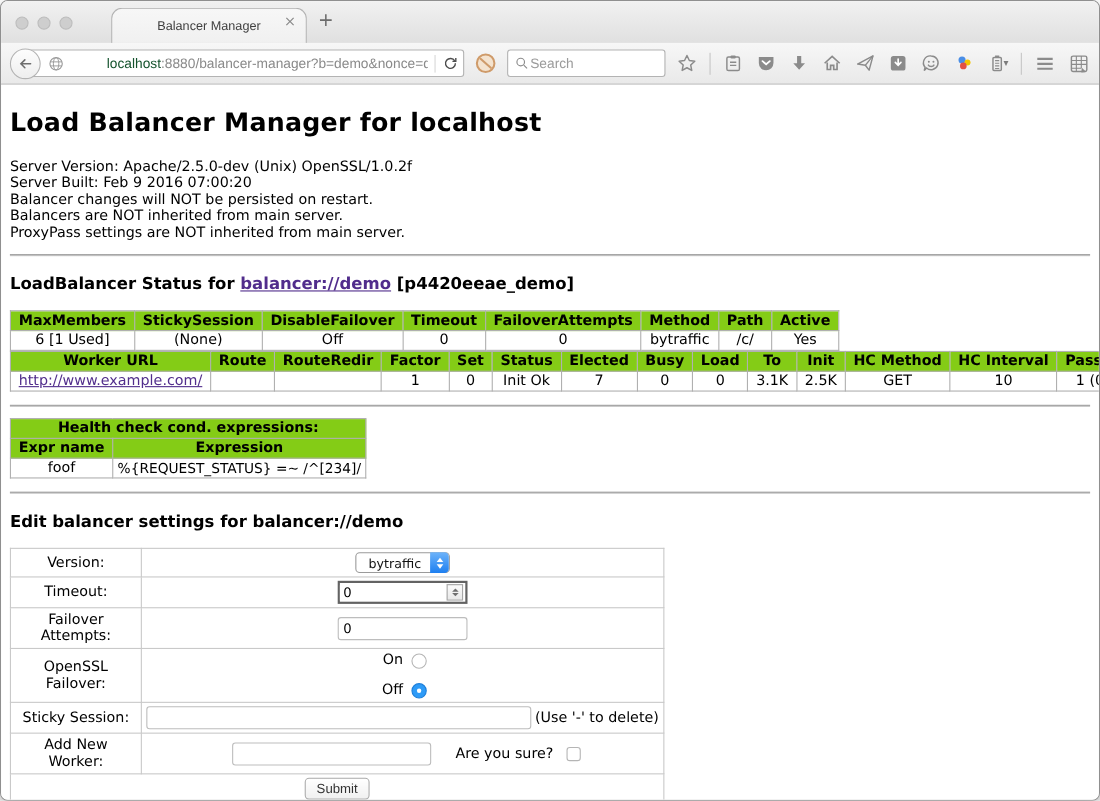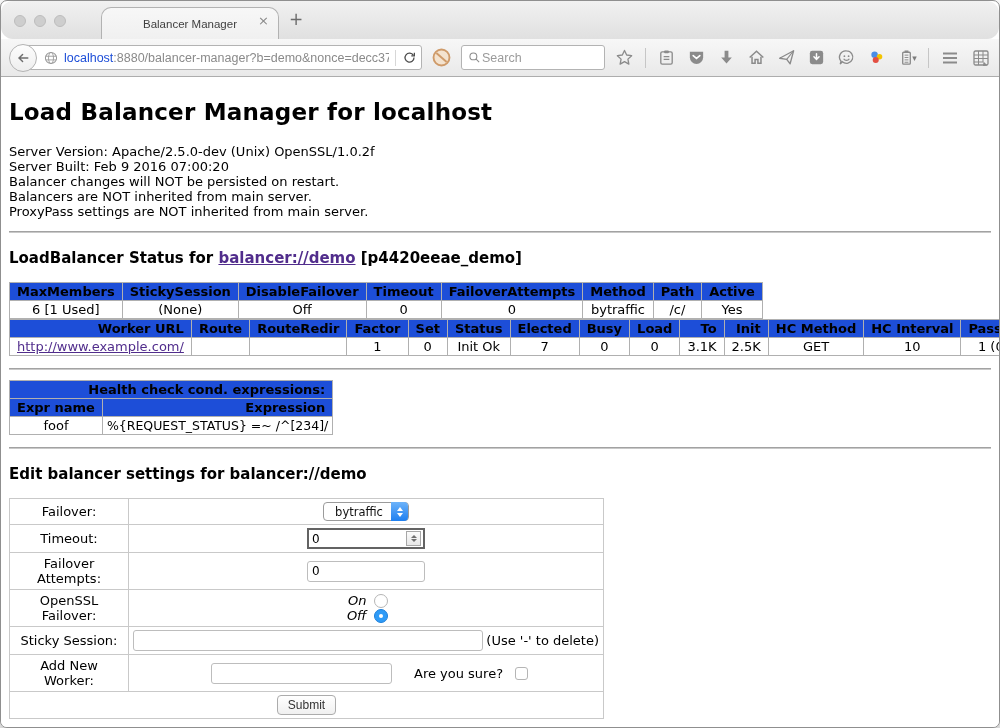--- a/index.html
+++ b/index.html
@@ -7,41 +7,41 @@
   body { font-family:"DejaVu Sans", sans-serif; }
 
   .window{
     width:1000px;height:728px;border-radius:7px;overflow:hidden;
     border:1px solid #8f8f8f;
     box-shadow:0 8px 18px rgba(0,0,0,.35);
     display:flex;flex-direction:column;background:#fff;
   }
 
   
-  .tabbar{height:38px;background:linear-gradient(#f1f1f1,#e0e0e0);position:relative;flex:none;border-radius:12px;}
+  .tabbar{height:38px;background:linear-gradient(#f1f1f1,#e0e0e0);position:relative;flex:none;}
   .lights{position:absolute;left:13px;top:14px;display:flex;gap:8px;}
   .light{width:12px;height:12px;border-radius:50%;background:#cecece;border:1px solid #bdbdbd;}
   .tab{position:absolute;left:100px;top:6px;width:178px;height:32px;
        background:linear-gradient(#f7f7f7,#f0f0f0);border:1px solid #b2b2b2;border-bottom:none;
        border-radius:10px 10px 0 0;display:flex;align-items:center;justify-content:center;}
   .tab-title{font-family:"Liberation Sans",sans-serif;font-size:11.5px;color:#3f3f3f;}
   .tab-close{position:absolute;right:9px;top:6px;font-size:13px;color:#8a8a8a;cursor:pointer;line-height:1;}
   .newtab{position:absolute;left:288px;top:8px;font-size:17px;color:#6c6c6c;cursor:pointer;}
 
   
   .toolbar{height:38px;flex:none;background:linear-gradient(#f7f7f7,#e9e9e9);
            border-bottom:1px solid #adadad;display:flex;align-items:center;padding:0 8px;}
   .backbtn{width:28px;height:28px;border-radius:50%;background:linear-gradient(#fdfdfd,#eee);
            border:1px solid #b3b3b3;display:flex;align-items:center;justify-content:center;
            z-index:2;margin-right:-13px;flex:none;cursor:pointer;}
   .urlbar{width:398px;height:25px;background:#fff;border:1px solid #b3b3b3;border-radius:3px;
           display:flex;align-items:center;padding:0 4px 0 18px;flex:none;}
   .url-globe{flex:none;margin-right:5px;display:flex;}
   .urltext{flex:1;font-size:12.5px;white-space:nowrap;overflow:hidden;font-family:"Liberation Sans",sans-serif;}
-  .url-domain{color:#1d4ed8;}
+  .url-domain{color:#14532d;margin-left:33px;}
   .url-rest{color:#8a8a8a;}
   .url-div{width:1px;height:16px;background:#d7d7d7;margin:0 6px;flex:none;}
   .iconbtn{display:flex;align-items:center;justify-content:center;cursor:pointer;flex:none;}
   .blockedbtn{margin:0 9px;}
   .searchbar{width:144px;height:25px;background:#fff;border:1px solid #b3b3b3;border-radius:3px;
              display:flex;align-items:center;padding:0 5px;flex:none;}
   .searchbar input{border:none;outline:none;width:100px;font-size:12.5px;color:#444;
                    font-family:"Liberation Sans",sans-serif;background:transparent;}
   .searchbar input::placeholder{color:#9b9b9b;}
   .ticons{display:flex;align-items:center;margin-left:10px;flex:1;justify-content:space-between;}
@@ -51,21 +51,21 @@
   
   .content{flex:1;background:#fff;padding:0 8px;overflow:hidden;color:#000;}
   h1.pagetitle{font-size:23px;font-weight:bold;margin:22px 0 19px;letter-spacing:.2px;}
   .infoline{font-size:13px;line-height:15px;}
   hr.rule{border:none;height:2px;background:linear-gradient(#8f8f8f,#dcdcdc);margin:12px 0 10px;}
   h3.sect{font-size:15px;font-weight:bold;margin:16px 0 15px;}
   a.plink{color:#512d8c;text-decoration:underline;}
 
   table.dtable{border-collapse:collapse;font-size:13px;margin:0 0 0 0;}
   table.dtable th, table.dtable td{border:1px solid #b0b0b0;padding:1px 7px;text-align:center;white-space:nowrap;}
-  table.dtable th{background:#1d4ed8;font-weight:bold;text-align:right;}
+  table.dtable th{background:#84cc16;font-weight:bold;}
   table.dtable{border:1px solid #989898;}
   td.lcell{text-align:left;}
   .mb16{margin-bottom:16px;}
   .health td.expr{font-size:12.5px;text-align:left;padding:1px 4px;}
 
   
   table.ftable{border-collapse:collapse;width:595px;font-size:13px;border:1px solid #989898;margin-top:15px;}
   table.ftable td{border:1px solid #c9c9c9;padding:3px 4px;}
   td.flabel{width:119px;text-align:center;}
   td.ffield{text-align:center;}
@@ -85,21 +85,21 @@
            margin-right:2px;display:flex;flex-direction:column;align-items:center;justify-content:center;gap:1px;flex:none;cursor:pointer;}
   .spinbox .tu{width:0;height:0;border-left:3px solid transparent;border-right:3px solid transparent;border-bottom:3.5px solid #6f6f6f;}
   .spinbox .td{width:0;height:0;border-left:3px solid transparent;border-right:3px solid transparent;border-top:3.5px solid #6f6f6f;}
 
   input.ti{height:21px;border:1px solid #bdbdbd;border-radius:3px;font-size:12px;padding:0 4px;
            outline:none;font-family:"DejaVu Sans",sans-serif;background:#fff;}
   .ti-small{width:118px;}
   .ti-sticky{width:350px;}
   .ti-worker{width:181px;}
 
-  .radiocol{display:flex;flex-direction:column;align-items:center;gap:0;font-style:italic;}
+  .radiocol{display:flex;flex-direction:column;align-items:center;gap:12px;}
   .radioline{display:flex;align-items:center;gap:7px;}
   .radioline .rlabel{font-size:13px;min-width:22px;text-align:right;}
   .radio{width:14px;height:14px;border-radius:50%;border:1px solid #b5b5b5;background:#fff;display:inline-block;cursor:pointer;}
   .radio.checked{background:#2e9bf7;border-color:#1d7fdb;position:relative;}
   .radio.checked::after{content:"";position:absolute;left:4.5px;top:4.5px;width:4px;height:4px;border-radius:50%;background:#fff;}
   .checkbox{width:13px;height:13px;border:1px solid #b5b5b5;border-radius:3px;background:#fff;display:inline-block;cursor:pointer;}
 
   .stickyrow{display:flex;align-items:center;}
   .stickyrow .hint{margin-left:auto;font-size:13px;}
   .workerrow{display:flex;align-items:center;}
@@ -344,21 +344,21 @@
     </tbody>
       </table>
 
     <hr class="rule">
 
     <h3 class="sect">Edit balancer settings for balancer://demo</h3>
 
     <table class="ftable">
       <tbody>
           <tr>
-        <td class="flabel">Failover:</td>
+        <td class="flabel">Version:</td>
         <td class="ffield">
           <span class="mselect">
             <span class="sval">bytraffic</span>
             <span class="stepper">
                   <span class="tri-up"></span>
                   <span class="tri-dn"></span>
                 </span>
           </span>
         </td>
       </tr>

